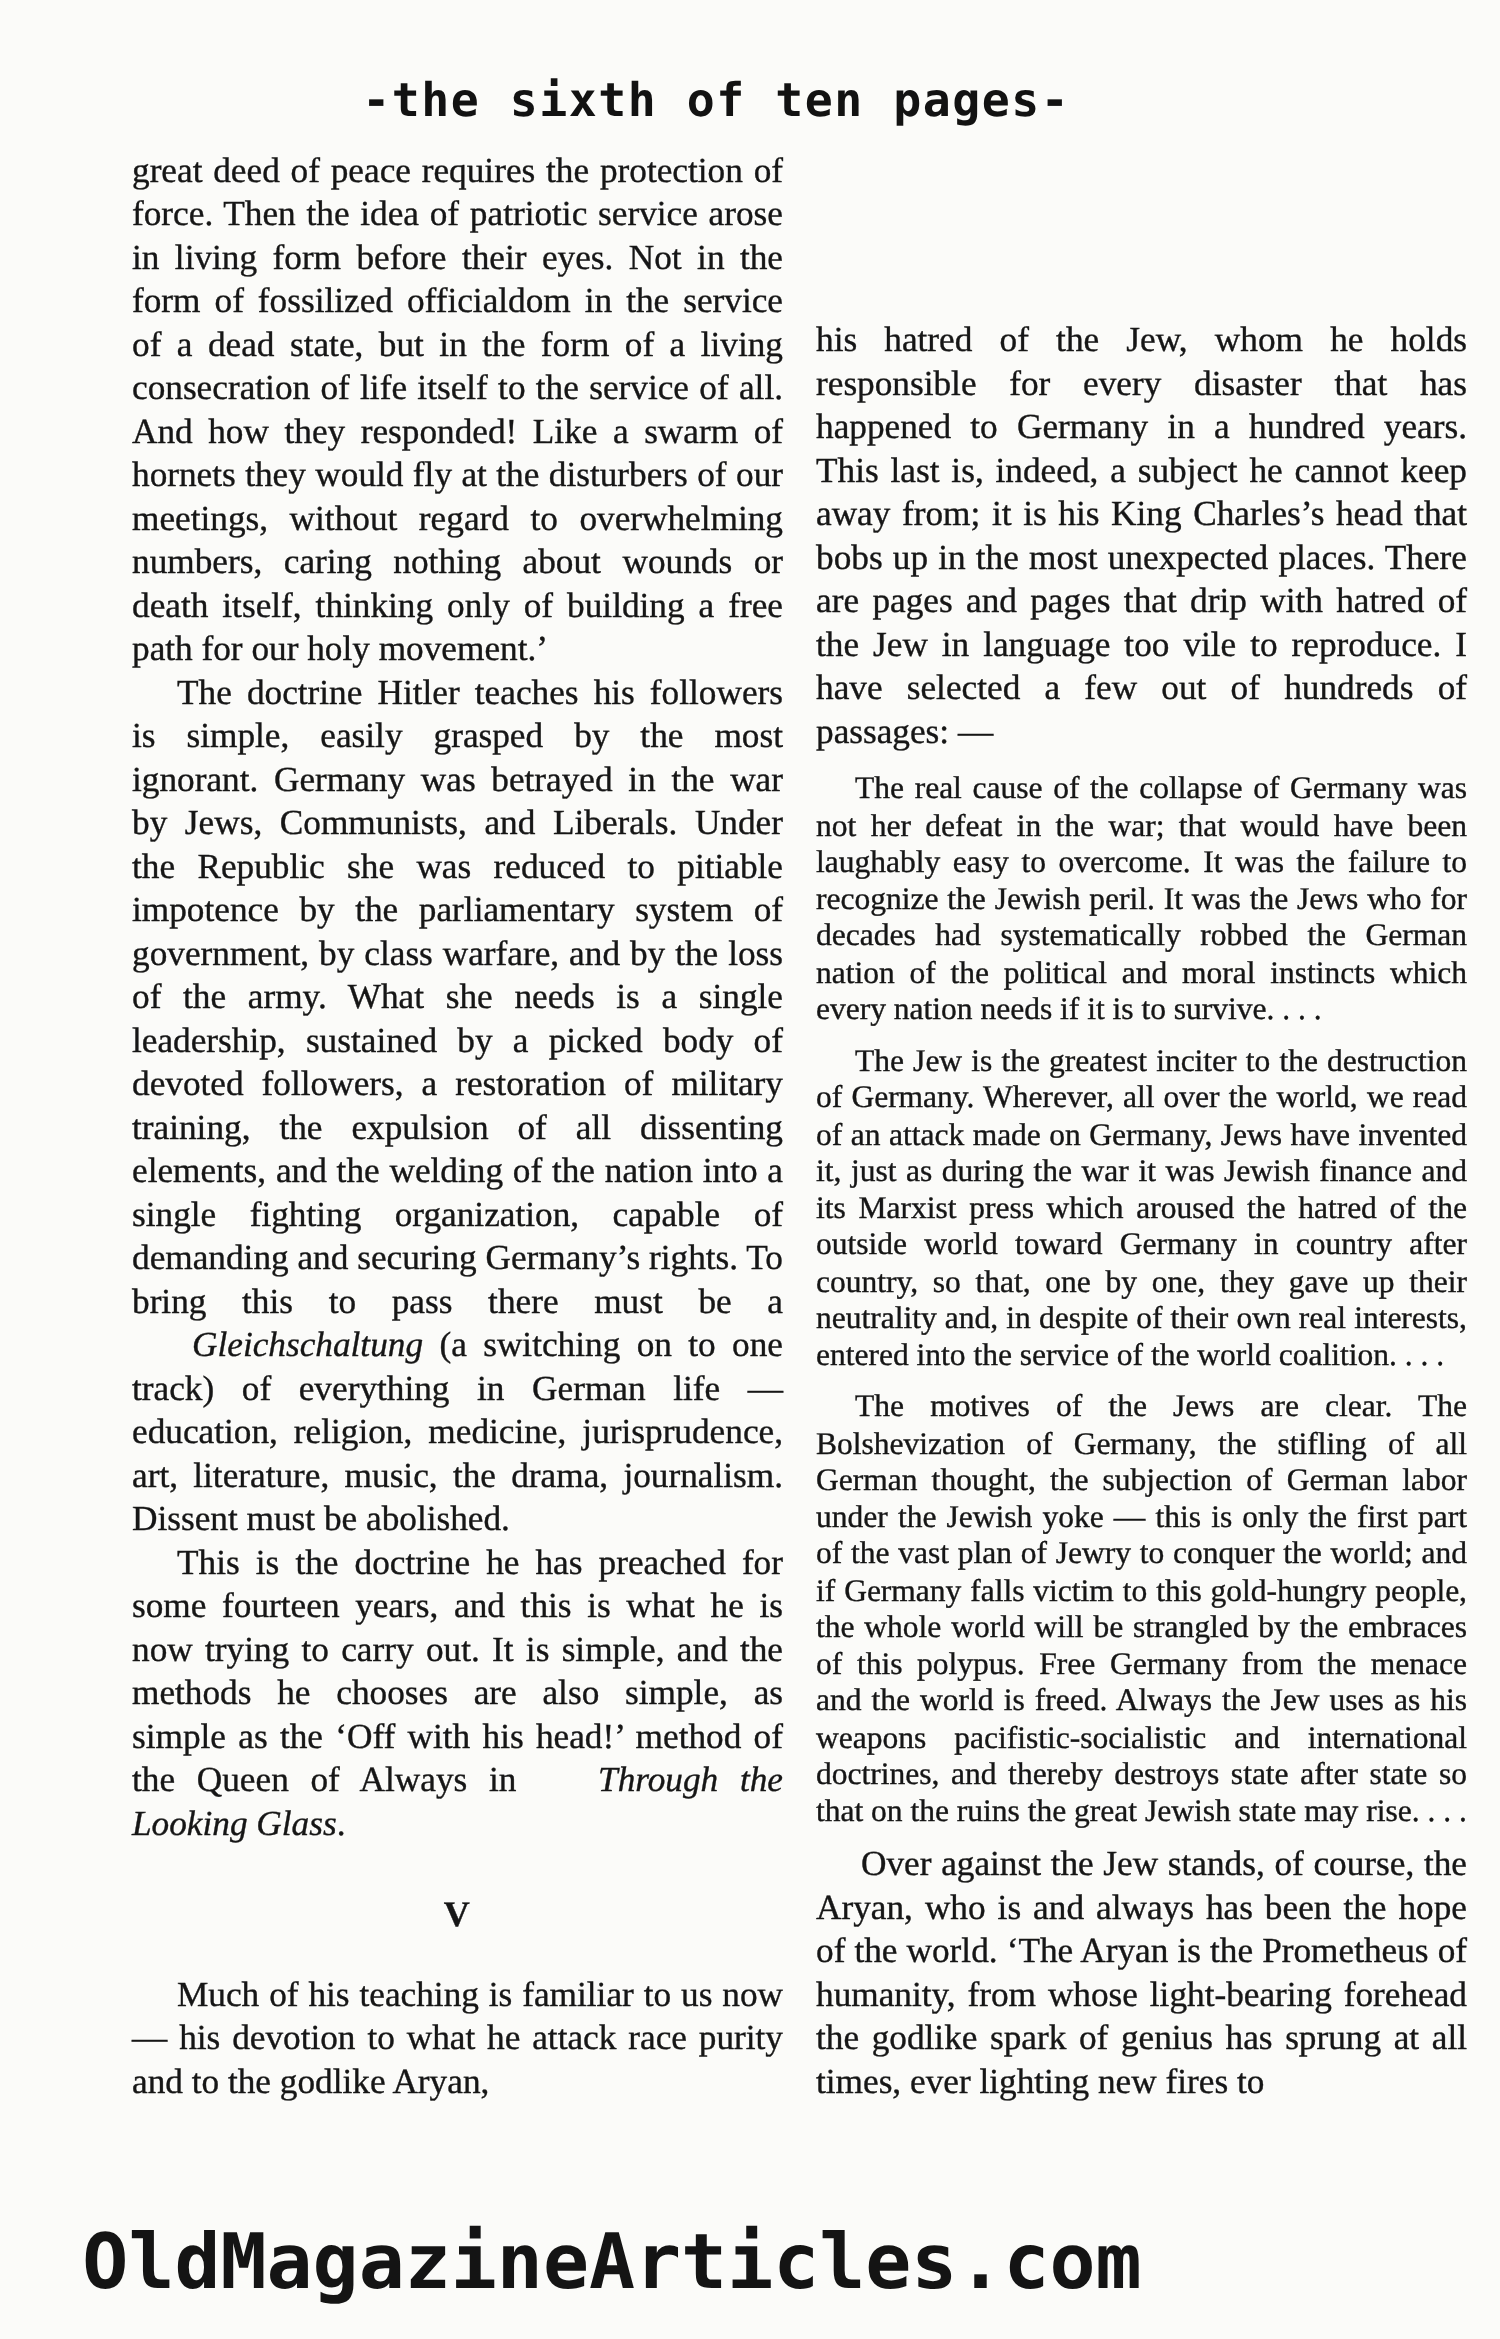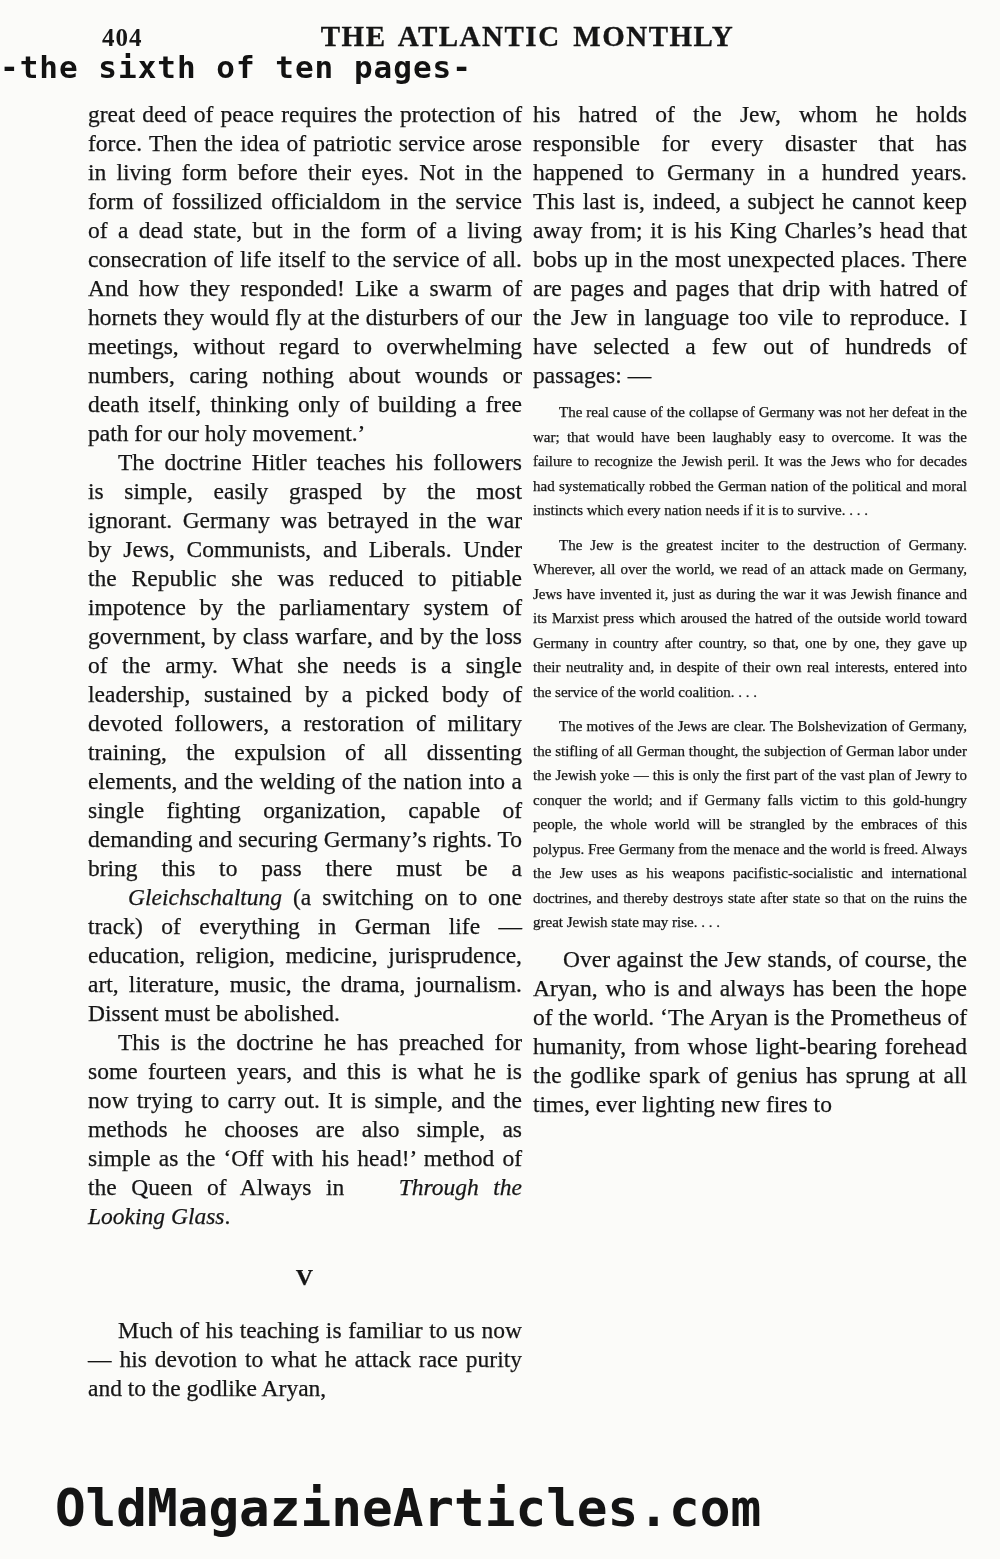--- a/index.html
+++ b/index.html
@@ -17,63 +17,60 @@
     position: absolute; left: 14px; top: 4px;
     font-weight: bold; font-size: 25px; letter-spacing: 1px;
   }
   .journal-title {
     text-align: center; font-weight: bold; font-size: 29px;
     letter-spacing: 1.5px; word-spacing: 4px;
     -webkit-text-stroke: 0.3px #111;
   }
   .subtitle {
     position: absolute; top: 49px; left: 0; width: 955px;
+    text-align: center;
     font-family: "DejaVu Sans Mono", monospace;
     font-weight: bold; font-size: 31px; letter-spacing: 1px;
     color: #121212;
   }
   .columns {
     position: absolute; top: 100px; left: 88px; width: 879px;
-    display: flex; gap: 11px; align-items: flex-start;
+    display: flex; gap: 22px; align-items: flex-end;
   }
   .col {
     width: 434px; flex: 0 0 434px;
     text-align: justify;
     font-size: 23.5px; line-height: 29px;
     -webkit-text-stroke: 0.25px #141414;
   }
   .block { margin: 0; }
   .block.p { text-indent: 30px; }
   .block.p.flush { text-indent: 0; }
   .block.quote {
-    font-size: 15px; line-height: 24.5px;
+    font-size: 21px; line-height: 24.5px;
     text-indent: 26px; margin: 10px 0;
   }
   .block.h {
     text-align: center; text-indent: 0; font-weight: bold;
     font-size: 24px; margin: 32px 0 24px 0; letter-spacing: 1px;
   }
   .block i { font-style: italic; margin-left: 40px; }
   .watermark {
     position: absolute; top: 1479px; left: 0; width: 816px;
     text-align: center;
     font-family: "DejaVu Sans Mono", monospace;
     font-weight: bold; font-size: 51px; letter-spacing: 0px;
     color: #141414;
   }
 </style>
 </head>
 <body>
 
 <div class="page">
 
-  <div class="header">
-    <span class="page-number">404</span>
-    <div class="journal-title">THE ATLANTIC MONTHLY</div>
-  </div>
 
   <div class="subtitle">-the sixth of ten pages-</div>
 
   <div class="columns">
     <div class="col">
         <div class="block p flush"><span>great deed of peace requires the protection of force. Then the idea of patriotic service arose in living form before their eyes. Not in the form of fossilized officialdom in the service of a dead state, but in the form of a living consecration of life itself to the service of all. And how they responded! Like a swarm of hornets they would fly at the disturbers of our meetings, without regard to overwhelming numbers, caring nothing about wounds or death itself, thinking only of building a free path for our holy movement.’</span></div>
         <div class="block p"><span>The doctrine Hitler teaches his followers is simple, easily grasped by the most ignorant. Germany was betrayed in the war by Jews, Communists, and Liberals. Under the Republic she was reduced to pitiable impotence by the parliamentary system of government, by class warfare, and by the loss of the army. What she needs is a single leadership, sustained by a picked body of devoted followers, a restoration of military training, the expulsion of all dissenting elements, and the welding of the nation into a single fighting organization, capable of demanding and securing Germany’s rights. To bring this to pass there must be a </span><i>Gleichschaltung</i><span> (a switching on to one track) of everything in German life — education, religion, medicine, jurisprudence, art, literature, music, the drama, journalism. Dissent must be abolished.</span></div>
         <div class="block p"><span>This is the doctrine he has preached for some fourteen years, and this is what he is now trying to carry out. It is simple, and the methods he chooses are also simple, as simple as the ‘Off with his head!’ method of the Queen of Always in </span><i>Through the Looking Glass</i><span>.</span></div>
         <div class="block h"><span>V</span></div>
         <div class="block p"><span>Much of his teaching is familiar to us now — his devotion to what he attack race purity and to the godlike Aryan,</span></div>

